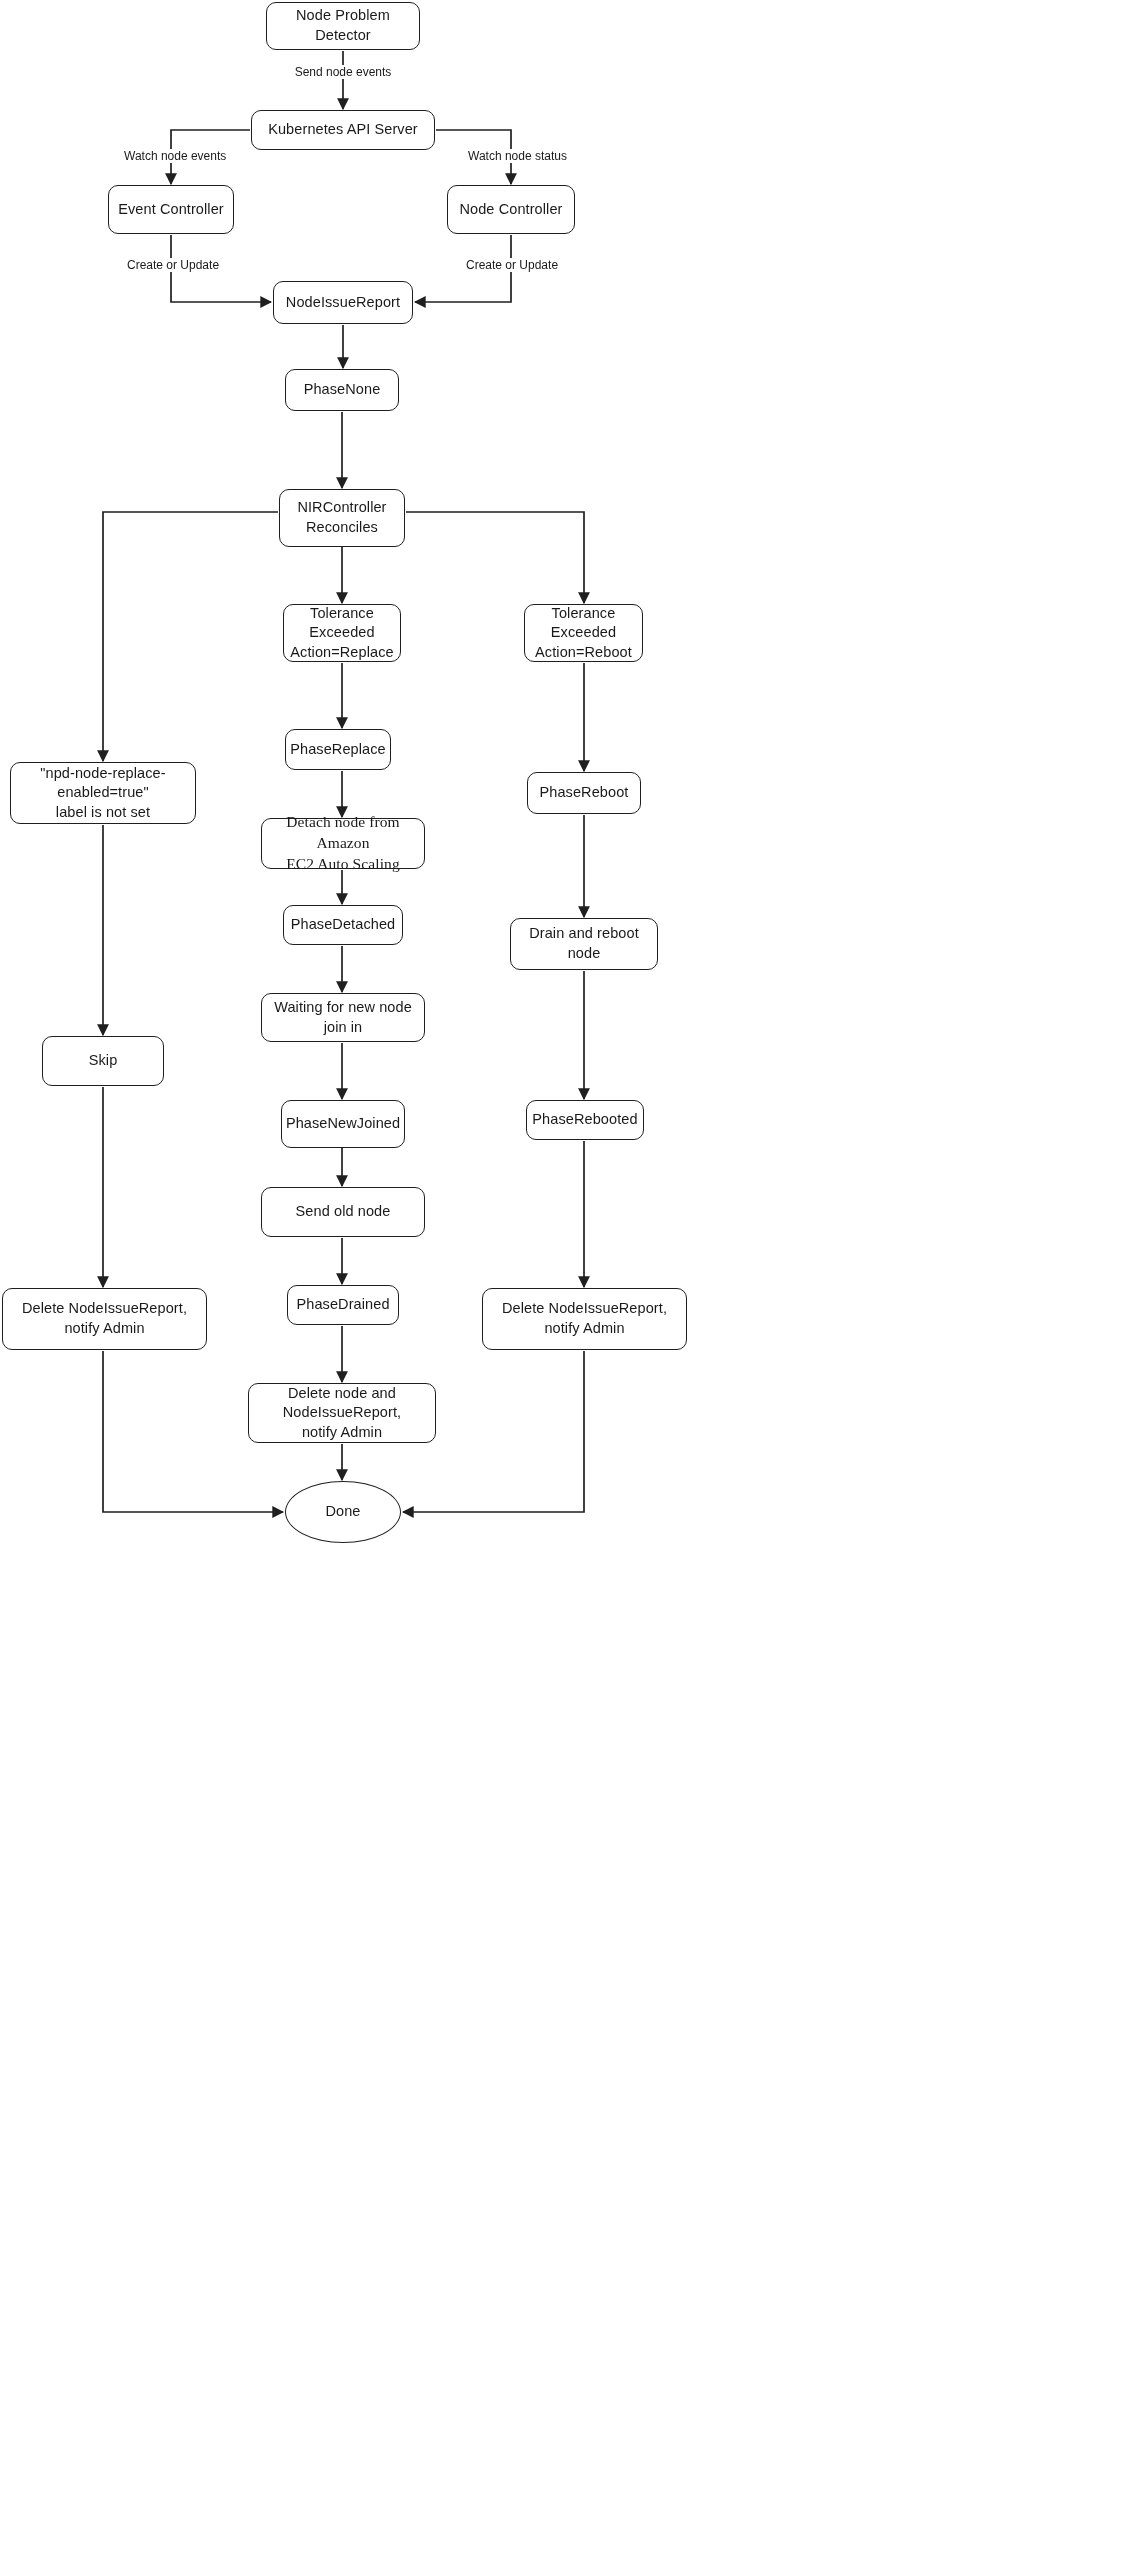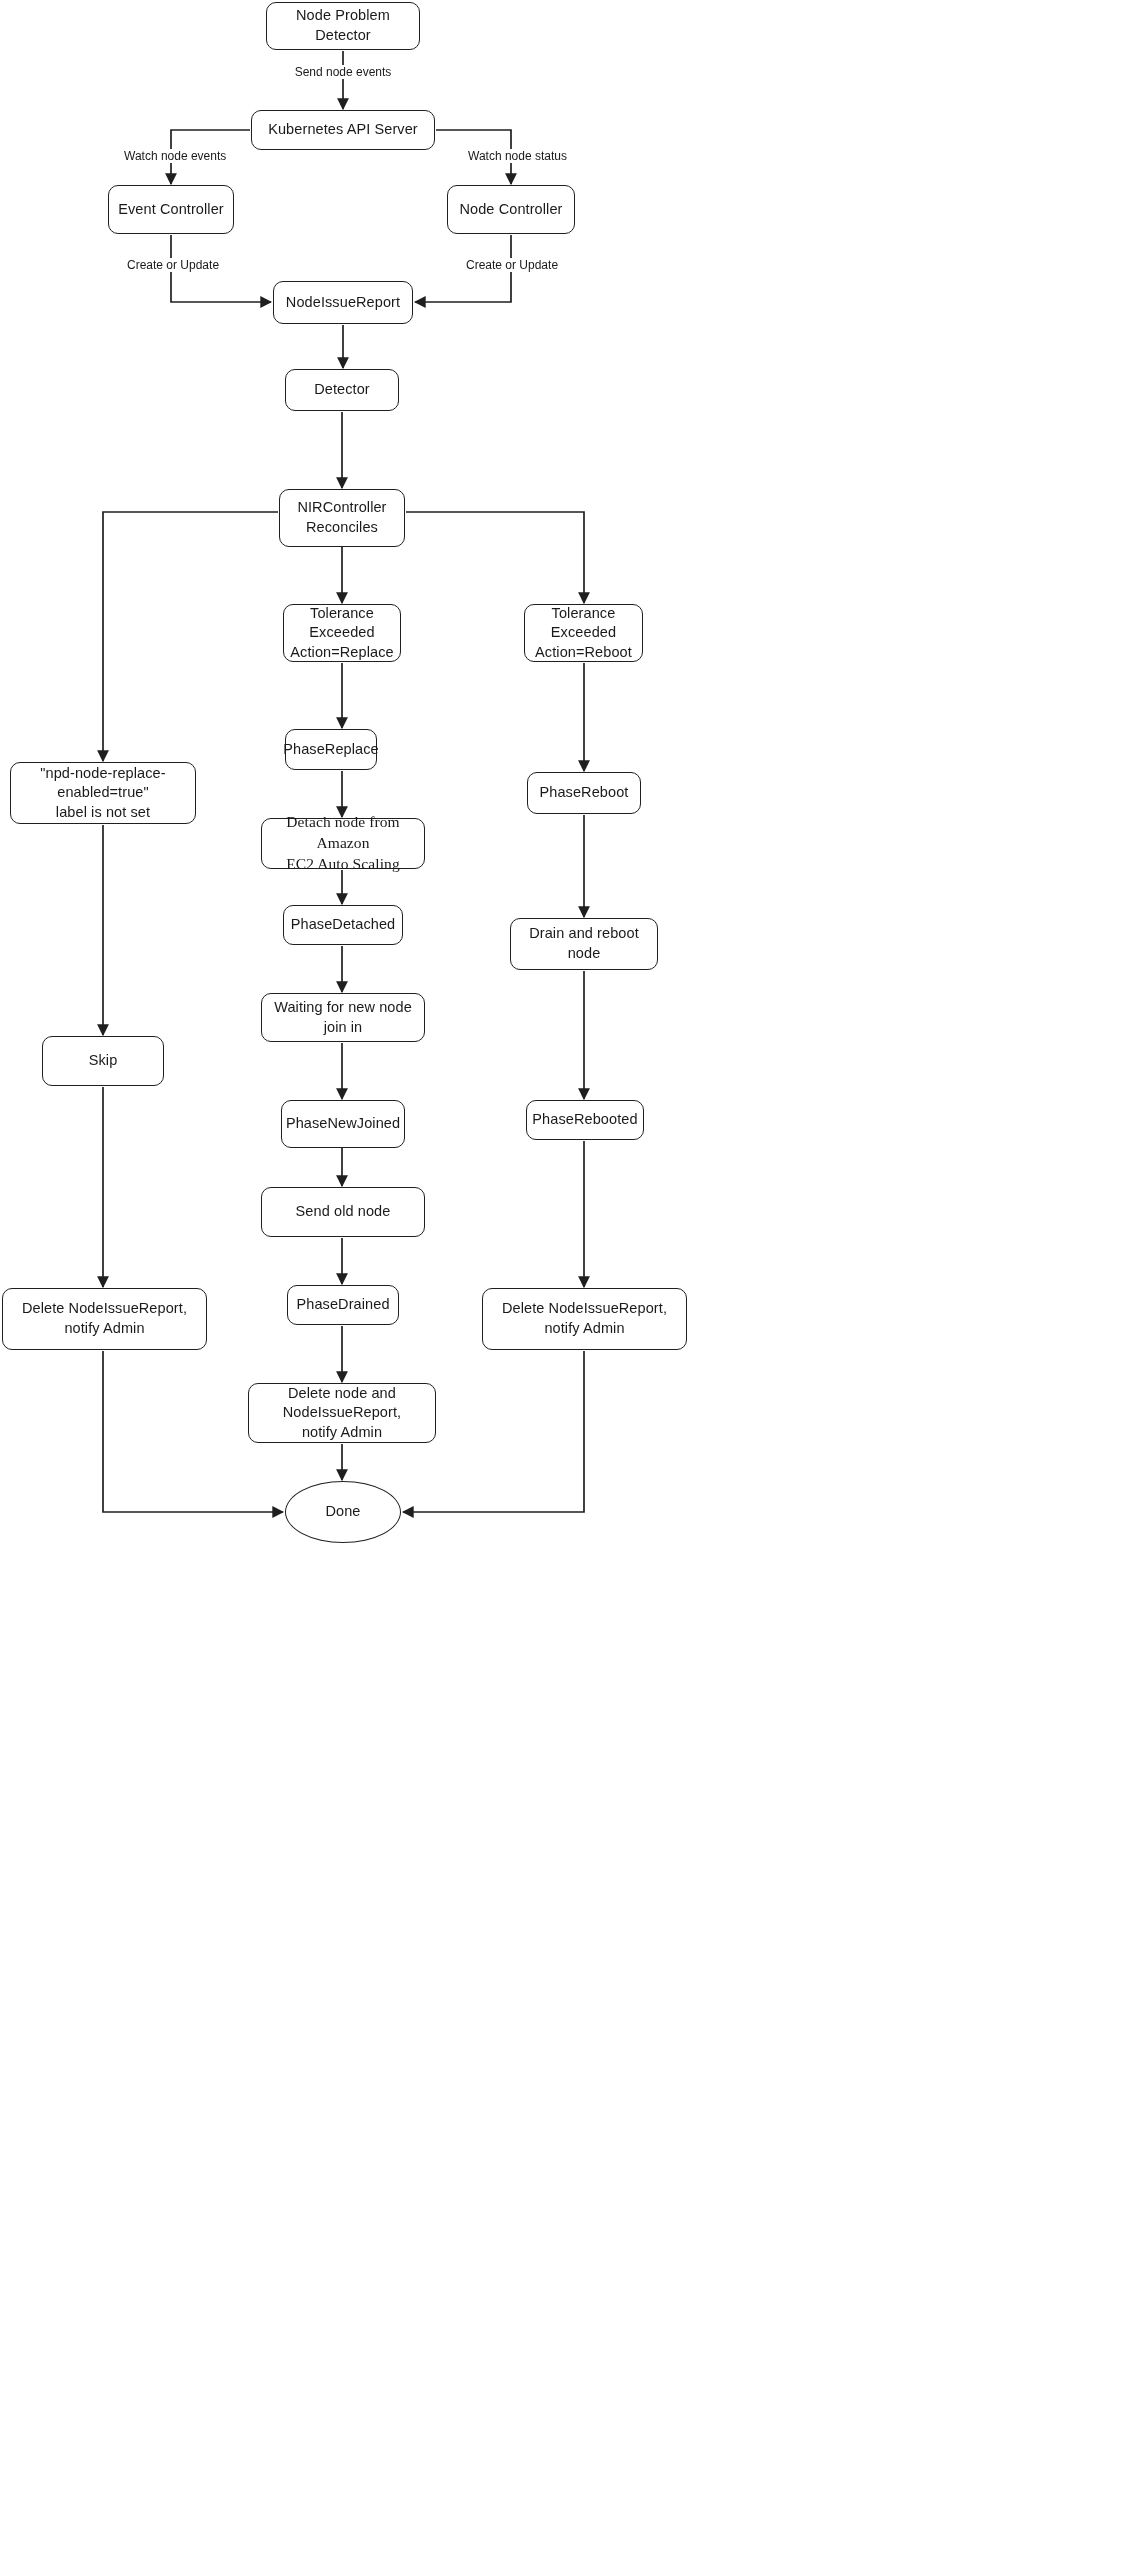--- a/index.html
+++ b/index.html
@@ -143,21 +143,21 @@
 
   <div class="node" style="left:447px; top:185px; width:128px; height:49px;">
     <span>Node Controller</span>
   </div>
 
   <div class="node" style="left:273px; top:281px; width:140px; height:43px;">
     <span>NodeIssueReport</span>
   </div>
 
   <div class="node" style="left:285px; top:369px; width:114px; height:42px;">
-    <span>Detector</span>
+    <span>PhaseNone</span>
   </div>
 
   <div class="node" style="left:279px; top:489px; width:126px; height:58px;text-align:center;">
     <span style="white-space:pre-line;">NIRController
 Reconciles</span>
   </div>
 
   <div class="node" style="left:283px; top:604px; width:118px; height:58px;">
     <span style="white-space:pre-line;">Tolerance Exceeded
 Action=Replace</span>
@@ -166,21 +166,21 @@
   <div class="node" style="left:524px; top:604px; width:119px; height:58px;">
     <span style="white-space:pre-line;">Tolerance Exceeded
 Action=Reboot</span>
   </div>
 
   <div class="node" style="left:10px; top:762px; width:186px; height:62px;">
     <span style="white-space:pre-line;">"npd-node-replace-enabled=true"
 label is not set</span>
   </div>
 
-  <div class="node" style="left:285px; top:729px; width:92px; height:41px;align-items:center;">
+  <div class="node" style="left:285px; top:729px; width:106px; height:41px;align-items:center;">
     <span>PhaseReplace</span>
   </div>
 
   <div class="node" style="left:527px; top:772px; width:114px; height:42px;">
     <span>PhaseReboot</span>
   </div>
 
   <div class="node serif" style="left:261px; top:818px; width:164px; height:51px;">
     <span style="white-space:pre-line;">Detach node from Amazon
 EC2 Auto Scaling</span>

